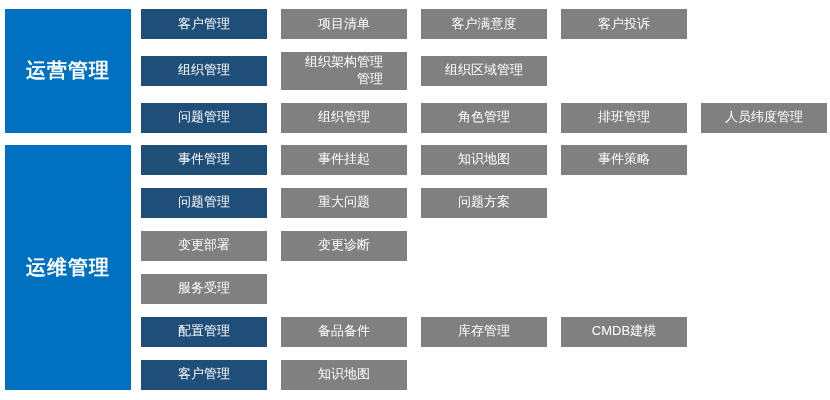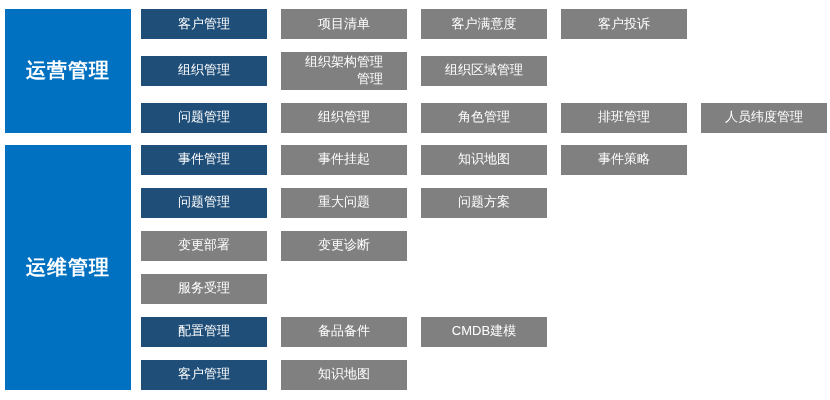--- a/index.html
+++ b/index.html
@@ -110,20 +110,21 @@
         <div class="row">
           <div class="block item">变更部署</div>
           <div class="block item">变更诊断</div>
         </div>
         <div class="row">
           <div class="block item">服务受理</div>
         </div>
         <div class="row">
           <div class="block sub">配置管理</div>
           <div class="block item">备品备件</div>
+          <div class="block item">库存管理</div>
           <div class="block item">CMDB建模</div>
         </div>
         <div class="row">
           <div class="block sub">客户管理</div>
           <div class="block item">知识地图</div>
         </div>
       </div>
     </div>
   </div>
 

